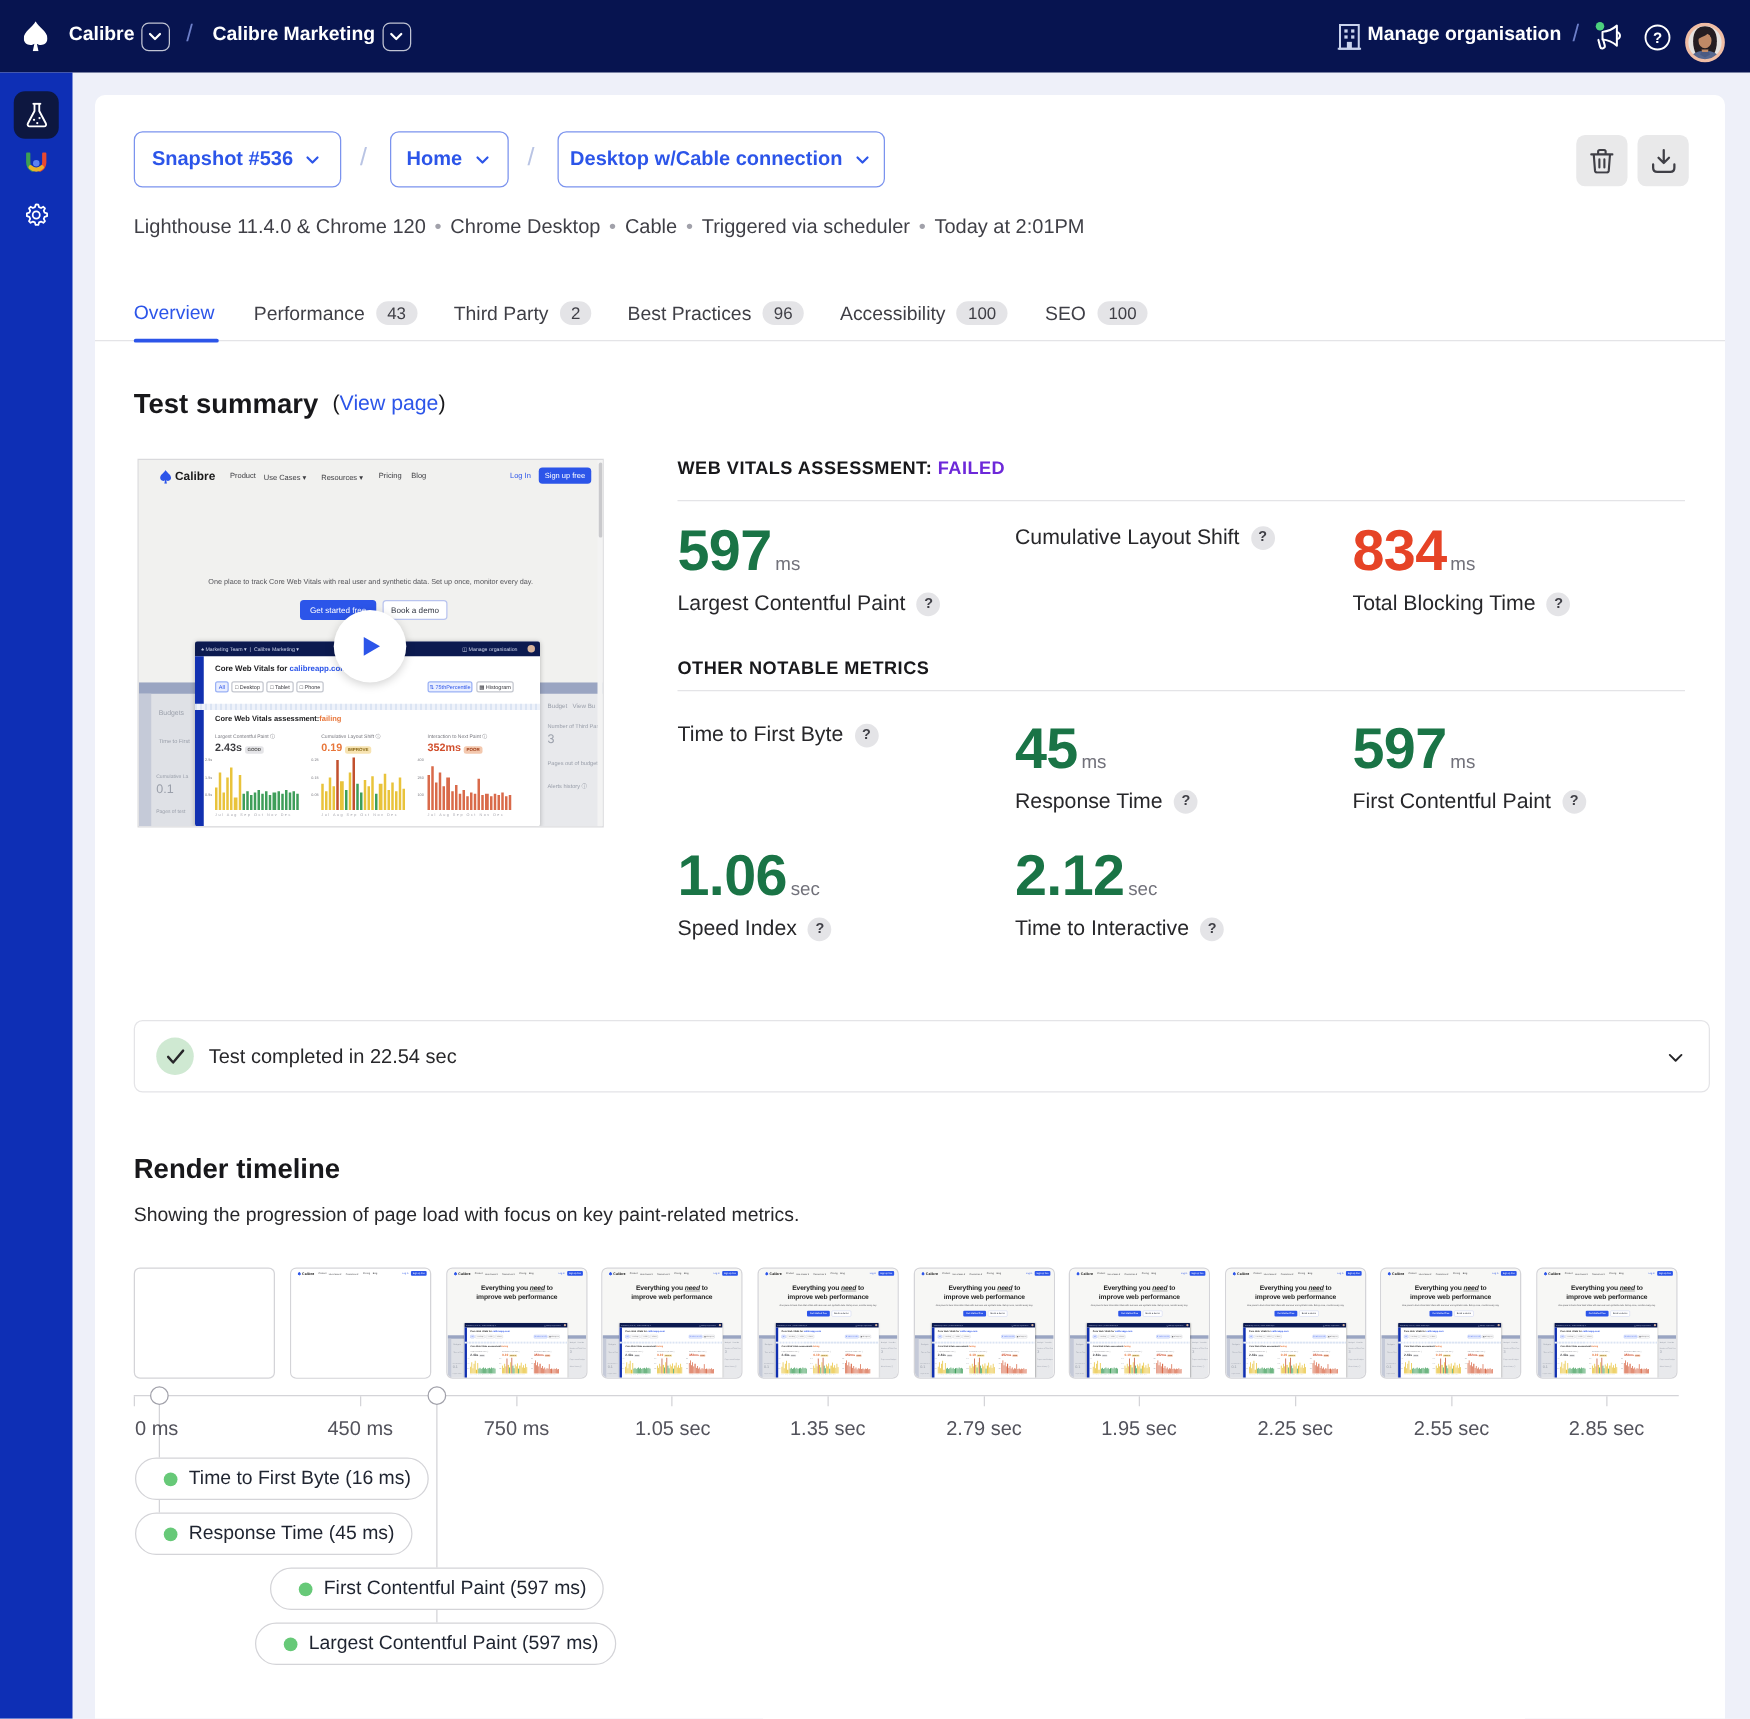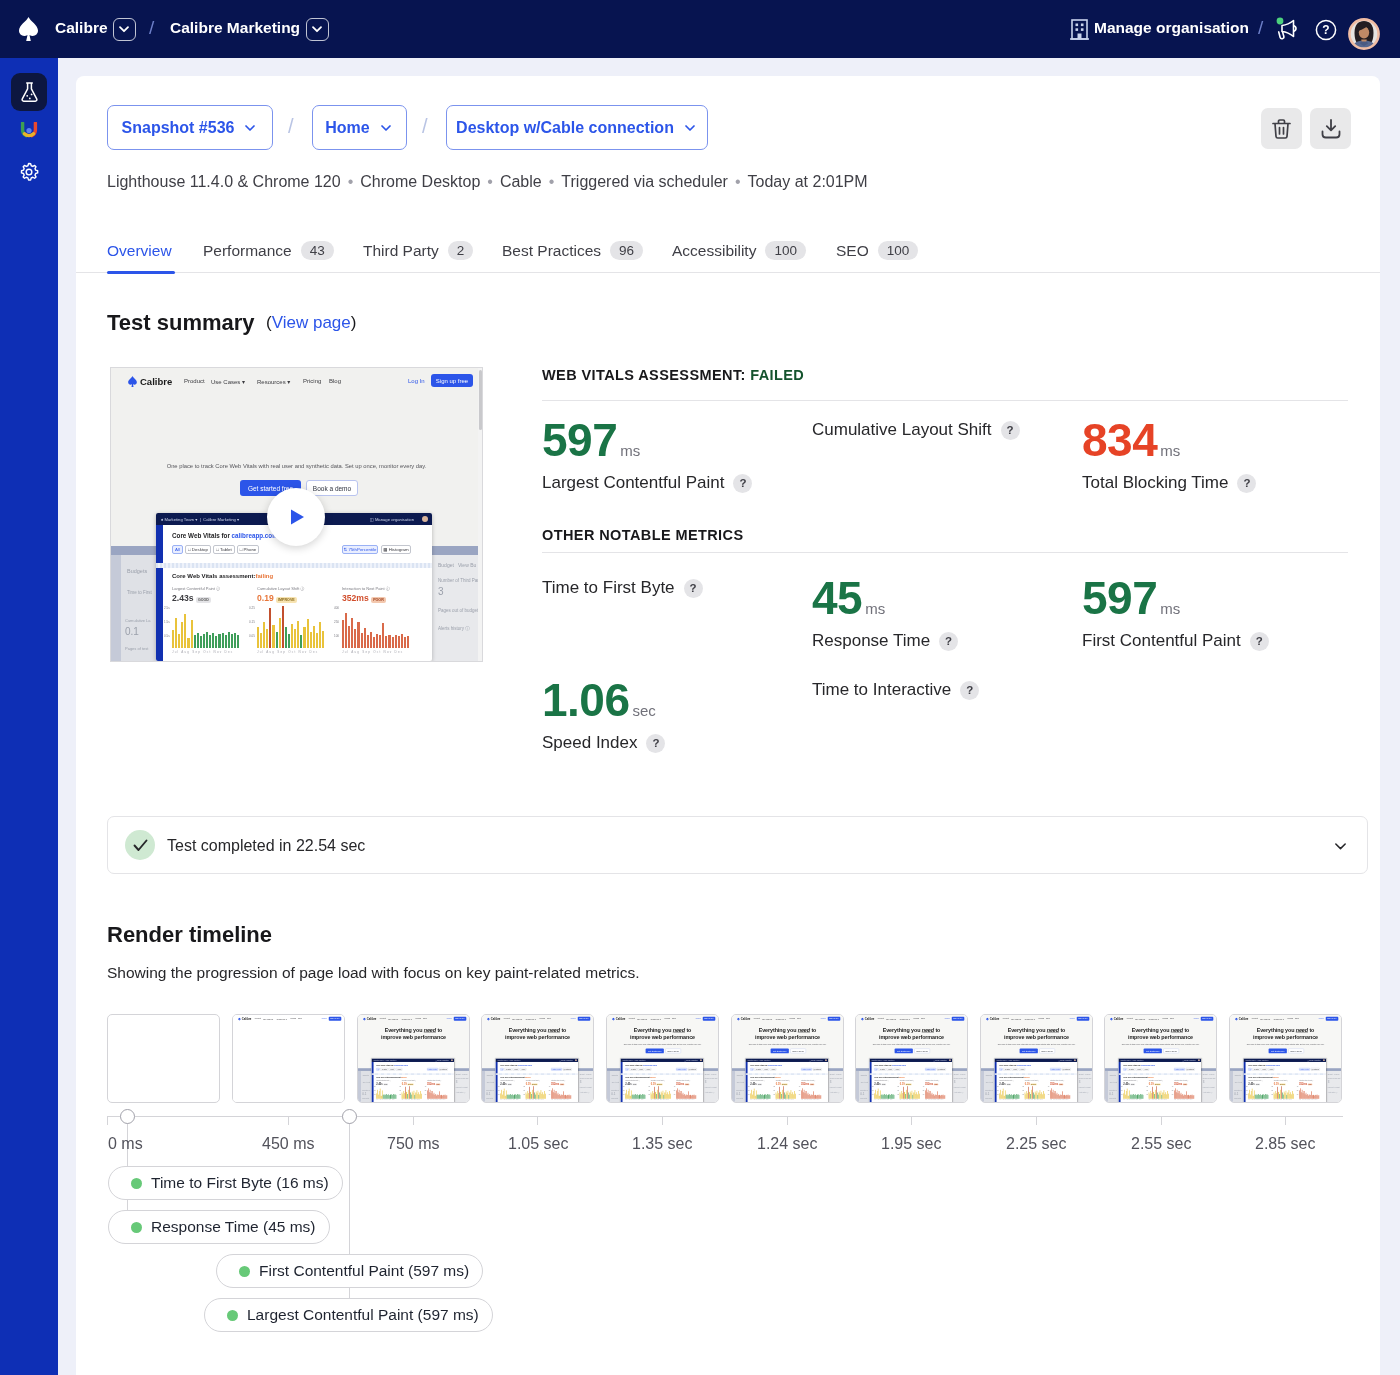--- a/index.html
+++ b/index.html
@@ -195,21 +195,21 @@
 <span class="tab tabactive" style="left:107px">Overview</span>
 <span class="tab" style="left:203px">Performance<span class="badge">43</span></span>
 <span class="tab" style="left:363px">Third Party<span class="badge">2</span></span>
 <span class="tab" style="left:502px">Best Practices<span class="badge">96</span></span>
 <span class="tab" style="left:672px">Accessibility<span class="badge">100</span></span>
 <span class="tab" style="left:836px">SEO<span class="badge">100</span></span>
 
 <h2 class="ts">Test summary</h2>
 <span class="viewpage">(<a>View page</a>)</span>
 
-<span class="sechead" style="left:542px;top:367px">WEB VITALS ASSESSMENT: <span style="color:#14532d">FAILED</span></span>
+<span class="sechead" style="left:542px;top:367px">WEB VITALS ASSESSMENT: <span style="color:#6d28d9">FAILED</span></span>
 <div class="divline" style="top:400px"></div>
 <div class="metric" style="left:542px;top:414px">
     <div class="num">597<span class="unit">ms</span></div>
     <div class="lbl">Largest Contentful Paint <span class="qmark">?</span></div>
   </div>
 <div class="metric" style="left:812px;top:414px">
     <div class="lbl">Cumulative Layout Shift <span class="qmark">?</span></div>
   </div>
 <div class="metric" style="left:1082px;top:414px">
     <div class="num red">834<span class="unit">ms</span></div>
@@ -226,20 +226,21 @@
   </div>
 <div class="metric" style="left:1082px;top:572px">
     <div class="num">597<span class="unit">ms</span></div>
     <div class="lbl">First Contentful Paint <span class="qmark">?</span></div>
   </div>
 <div class="metric" style="left:542px;top:674px">
     <div class="num">1.06<span class="unit">sec</span></div>
     <div class="lbl">Speed Index <span class="qmark">?</span></div>
   </div>
 <div class="metric" style="left:812px;top:674px">
+    <div class="num">2.12<span class="unit">sec</span></div>
     <div class="lbl">Time to Interactive <span class="qmark">?</span></div>
   </div>
 
 <div class="banner">
   <div class="abs" style="left:17px;top:13px;width:30px;height:30px;border-radius:50%;background:#cfe9d2;display:flex;align-items:center;justify-content:center">
       <svg width="15" height="13" viewBox="0 0 15 13">
         <path d="M1.5 6.5l4 4.5L13.5 1.5" stroke="#27272a" stroke-width="1.9" fill="none" stroke-linecap="round" stroke-linejoin="round"></path>
       </svg>
     </div>
   <span class="abs" style="left:59px;top:20px;font-size:16px;color:#27272a">Test completed in 22.54 sec</span>
@@ -266,21 +267,21 @@
 <div class="vline" style="left:127px;top:1199px;height:11px"></div>
 <div class="vline" style="left:349px;top:1117px;height:137px"></div>
 <div class="vline" style="left:349px;top:1287px;height:11px"></div>
 <div class="tcircle" style="left:120px"></div>
 <div class="tcircle" style="left:342px"></div>
 <span class="tlabel" style="left:108px">0 ms</span>
 <span class="tlabel" style="left:262px">450 ms</span>
 <span class="tlabel" style="left:387px">750 ms</span>
 <span class="tlabel" style="left:508px">1.05 sec</span>
 <span class="tlabel" style="left:632px">1.35 sec</span>
-<span class="tlabel" style="left:757px">1.24 sec</span>
+<span class="tlabel" style="left:757px">2.79 sec</span>
 <span class="tlabel" style="left:881px">1.95 sec</span>
 <span class="tlabel" style="left:1006px">2.25 sec</span>
 <span class="tlabel" style="left:1131px">2.55 sec</span>
 <span class="tlabel" style="left:1255px">2.85 sec</span>
 <div class="pill" style="left:108px;top:1166px">​<span class="dot"></span>Time to First Byte (16 ms)</div>
 <div class="pill" style="left:108px;top:1210px">​<span class="dot"></span>Response Time (45 ms)</div>
 <div class="pill" style="left:216px;top:1254px">​<span class="dot"></span>First Contentful Paint (597 ms)</div>
 <div class="pill" style="left:204px;top:1298px">​<span class="dot"></span>Largest Contentful Paint (597 ms)</div>
 
 <div class="thumb" style="left:107px"></div>

